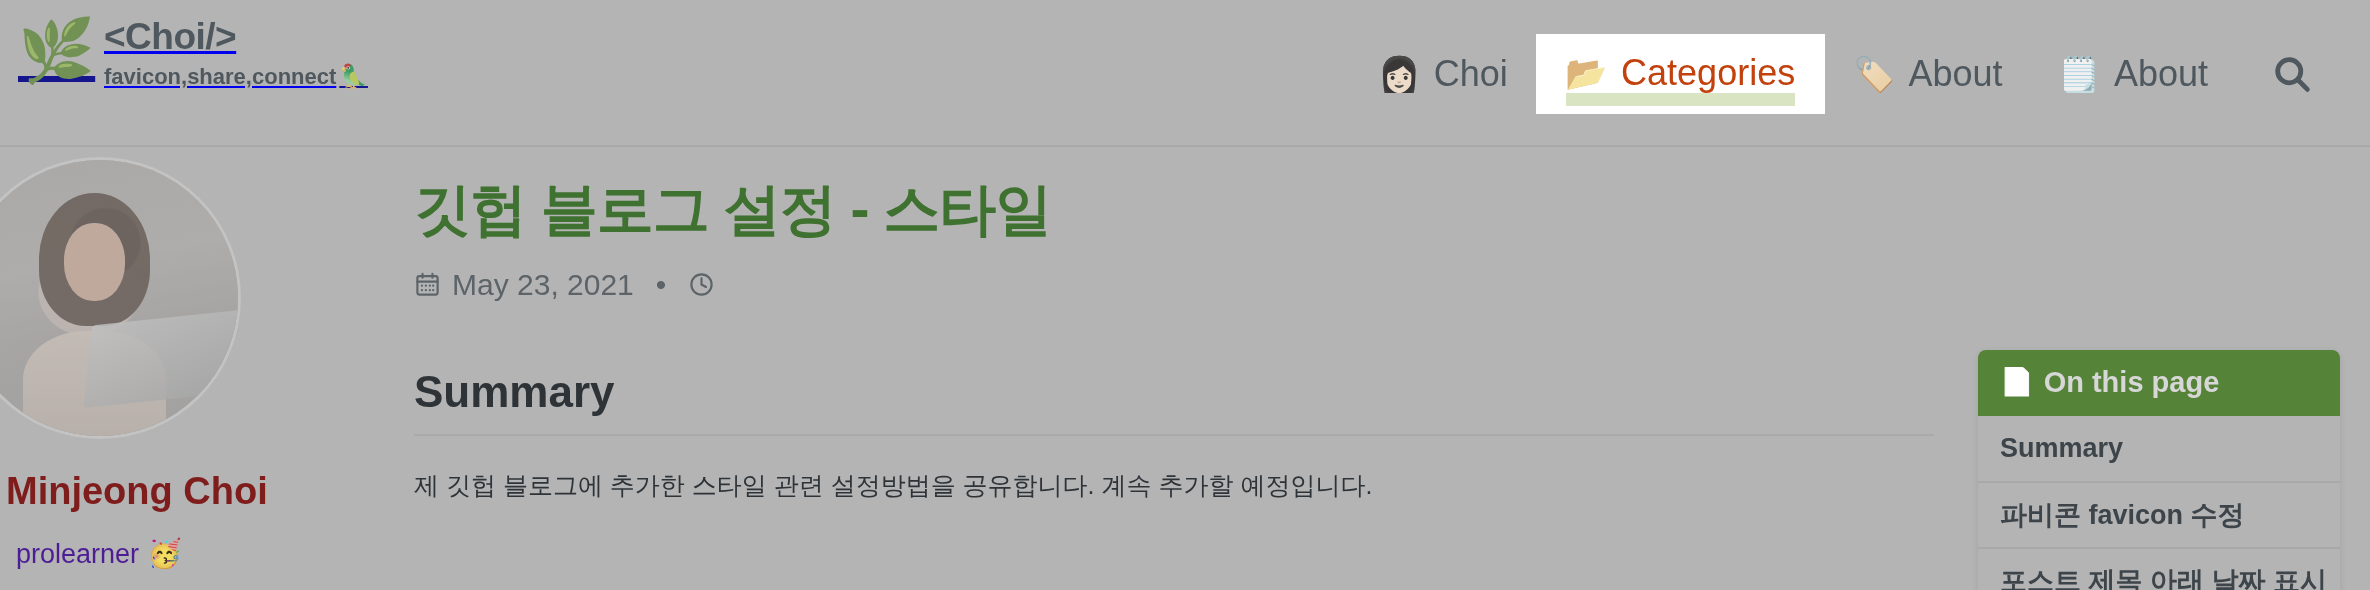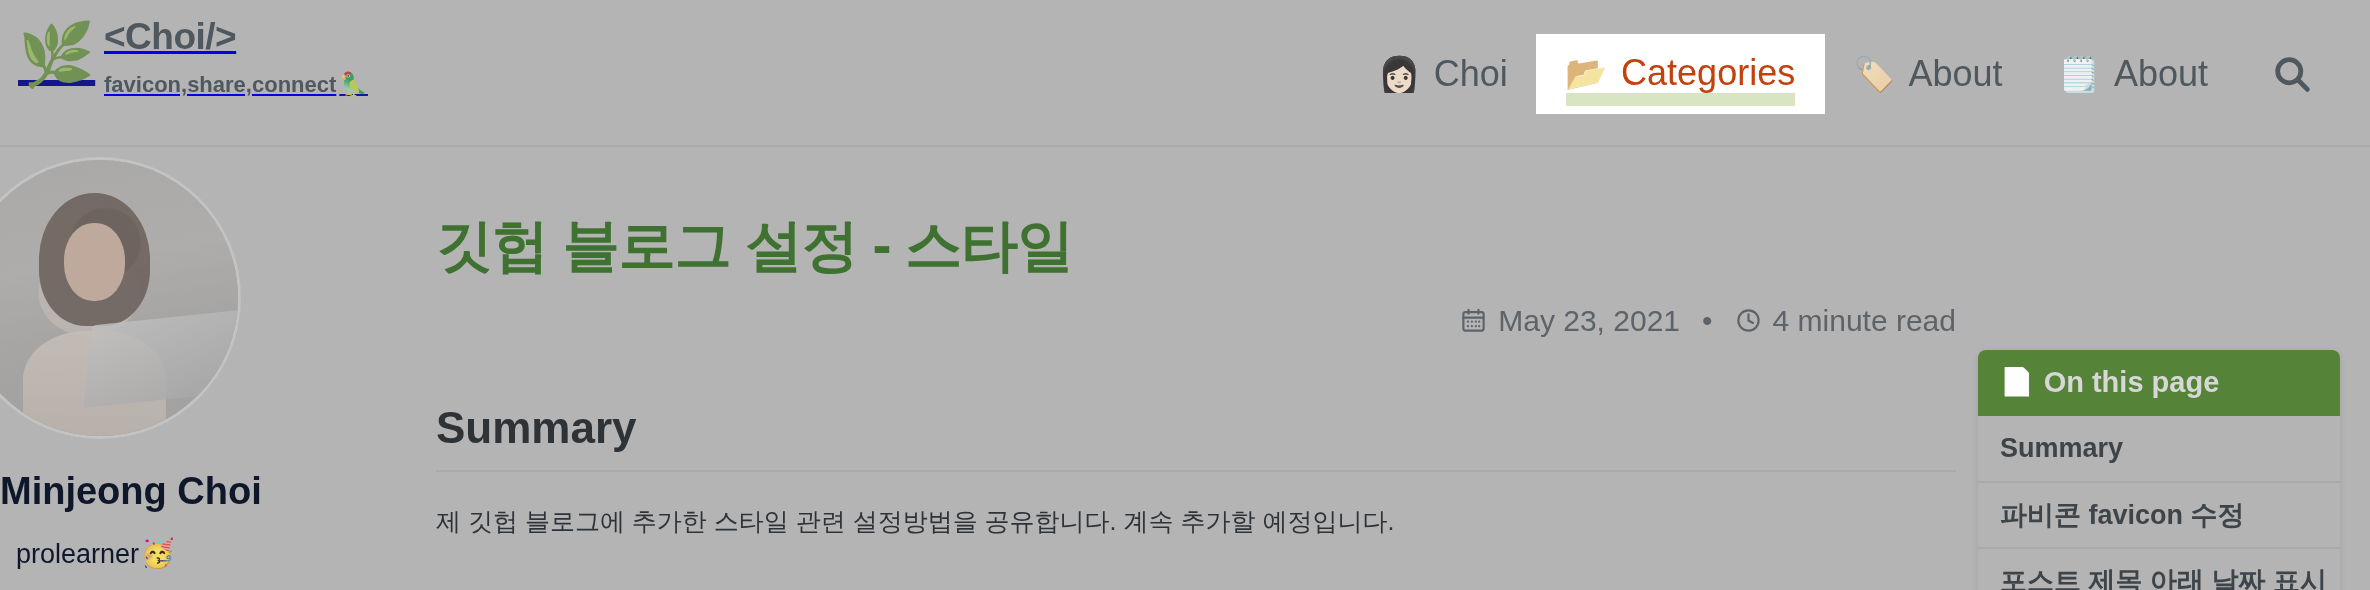--- a/index.html
+++ b/index.html
@@ -44,21 +44,21 @@
     line-height: 1;
     display: block;
     width: 74px;
     text-align: center;
     filter: saturate(0.55) opacity(0.92);
   }
   .brand-text {
     display: flex;
     flex-direction: column;
     justify-content: center;
-    gap: 18px;
+    gap: 10px;
     padding-top: 4px;
   }
   .brand-title {
     font-size: 37px;
     font-weight: bold;
     color: #4e585e;
     letter-spacing: -0.5px;
     line-height: 1;
   }
   .brand-tagline {
@@ -195,60 +195,59 @@
   .avatar .dim {
     position: absolute;
     inset: 0;
     background: rgba(180,180,180,0.34);
   }
   .author-name {
     margin-top: 36px;
     margin-left: 0px;
     font-size: 38px;
     font-weight: bold;
-    color: #0f172a;
+    color: #7f1d1d;
     line-height: 1;
     white-space: nowrap;
+    padding-left: 6px;
   }
   .author-bio {
     margin-top: 30px;
     margin-left: 16px;
     font-size: 27px;
-    color: #0f172a;
-    line-height: 1;
-    display: flex;
-    align-items: center;
-    gap: 1px;
+    color: #4c1d95;
+    line-height: 1;
+    display: flex;
+    align-items: center;
+    gap: 8px;
     white-space: nowrap;
   }
   .author-bio .emoji { font-size: 28px; filter: saturate(0.7); }
 
   
   .post {
     position: absolute;
-    left: 436px; top: 178px;
+    left: 414px; top: 178px;
     width: 1520px;
-    margin-top: 36px;
   }
   .post-title {
     margin: 0;
     font-size: 57px;
     font-weight: bold;
     color: #3f7230;
     line-height: 1.12;
     letter-spacing: -1px;
   }
   .post-meta {
     margin-top: 26px;
     display: flex;
     align-items: center;
     gap: 0px;
     font-size: 30px;
     color: #5c6469;
-    justify-content: flex-end;
   }
   .meta-part {
     display: flex;
     align-items: center;
     gap: 11px;
   }
   .meta-sep {
     margin: 0 22px;
     font-size: 30px;
     color: #5c6469;
@@ -415,21 +414,20 @@
 
       <span class="meta-sep">•</span>
 
       <span class="meta-part">
         <span>
           <svg width="27" height="27" viewBox="0 0 24 24" fill="none" stroke="#5c6469" stroke-width="1.9" stroke-linecap="round">
             <circle cx="12" cy="12" r="9"></circle>
             <polyline points="12,6.6 12,12 16,14.2"></polyline>
           </svg>
         </span>
-        <span>4 minute read</span>
       </span>
     </div>
 
     <div class="post-body">
       <h2 class="section-heading">Summary</h2>
       <div class="heading-rule"></div>
       <p class="body-paragraph">제 깃헙 블로그에 추가한 스타일 관련 설정방법을 공유합니다. 계속 추가할 예정입니다.</p>
     </div>
 
   </main>

